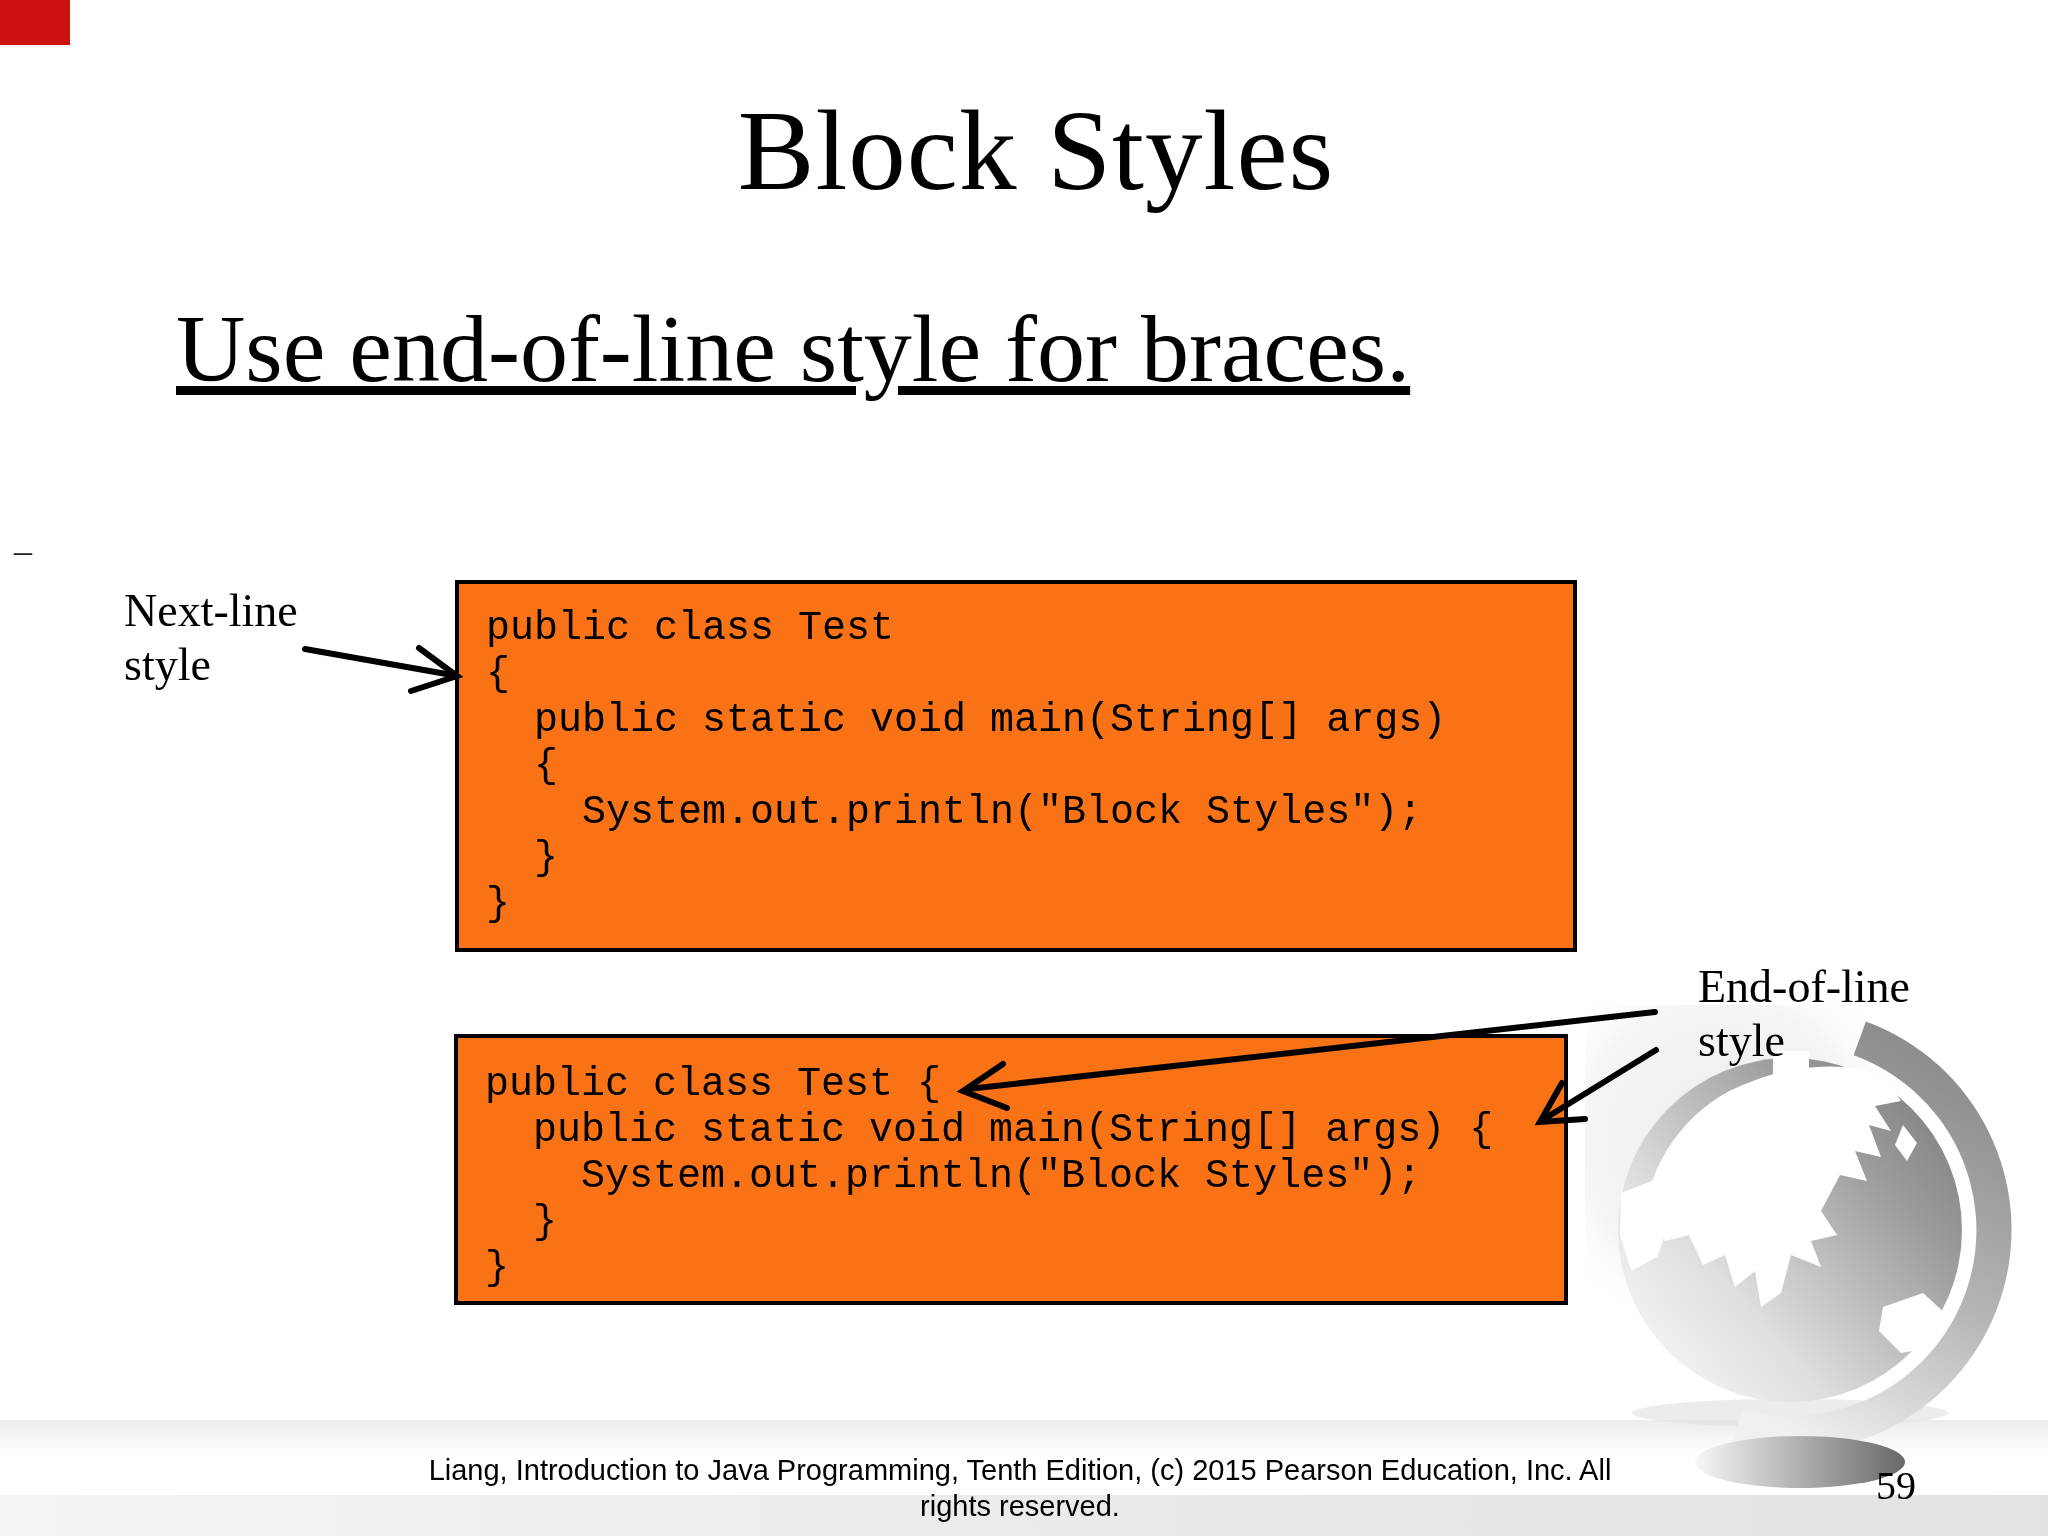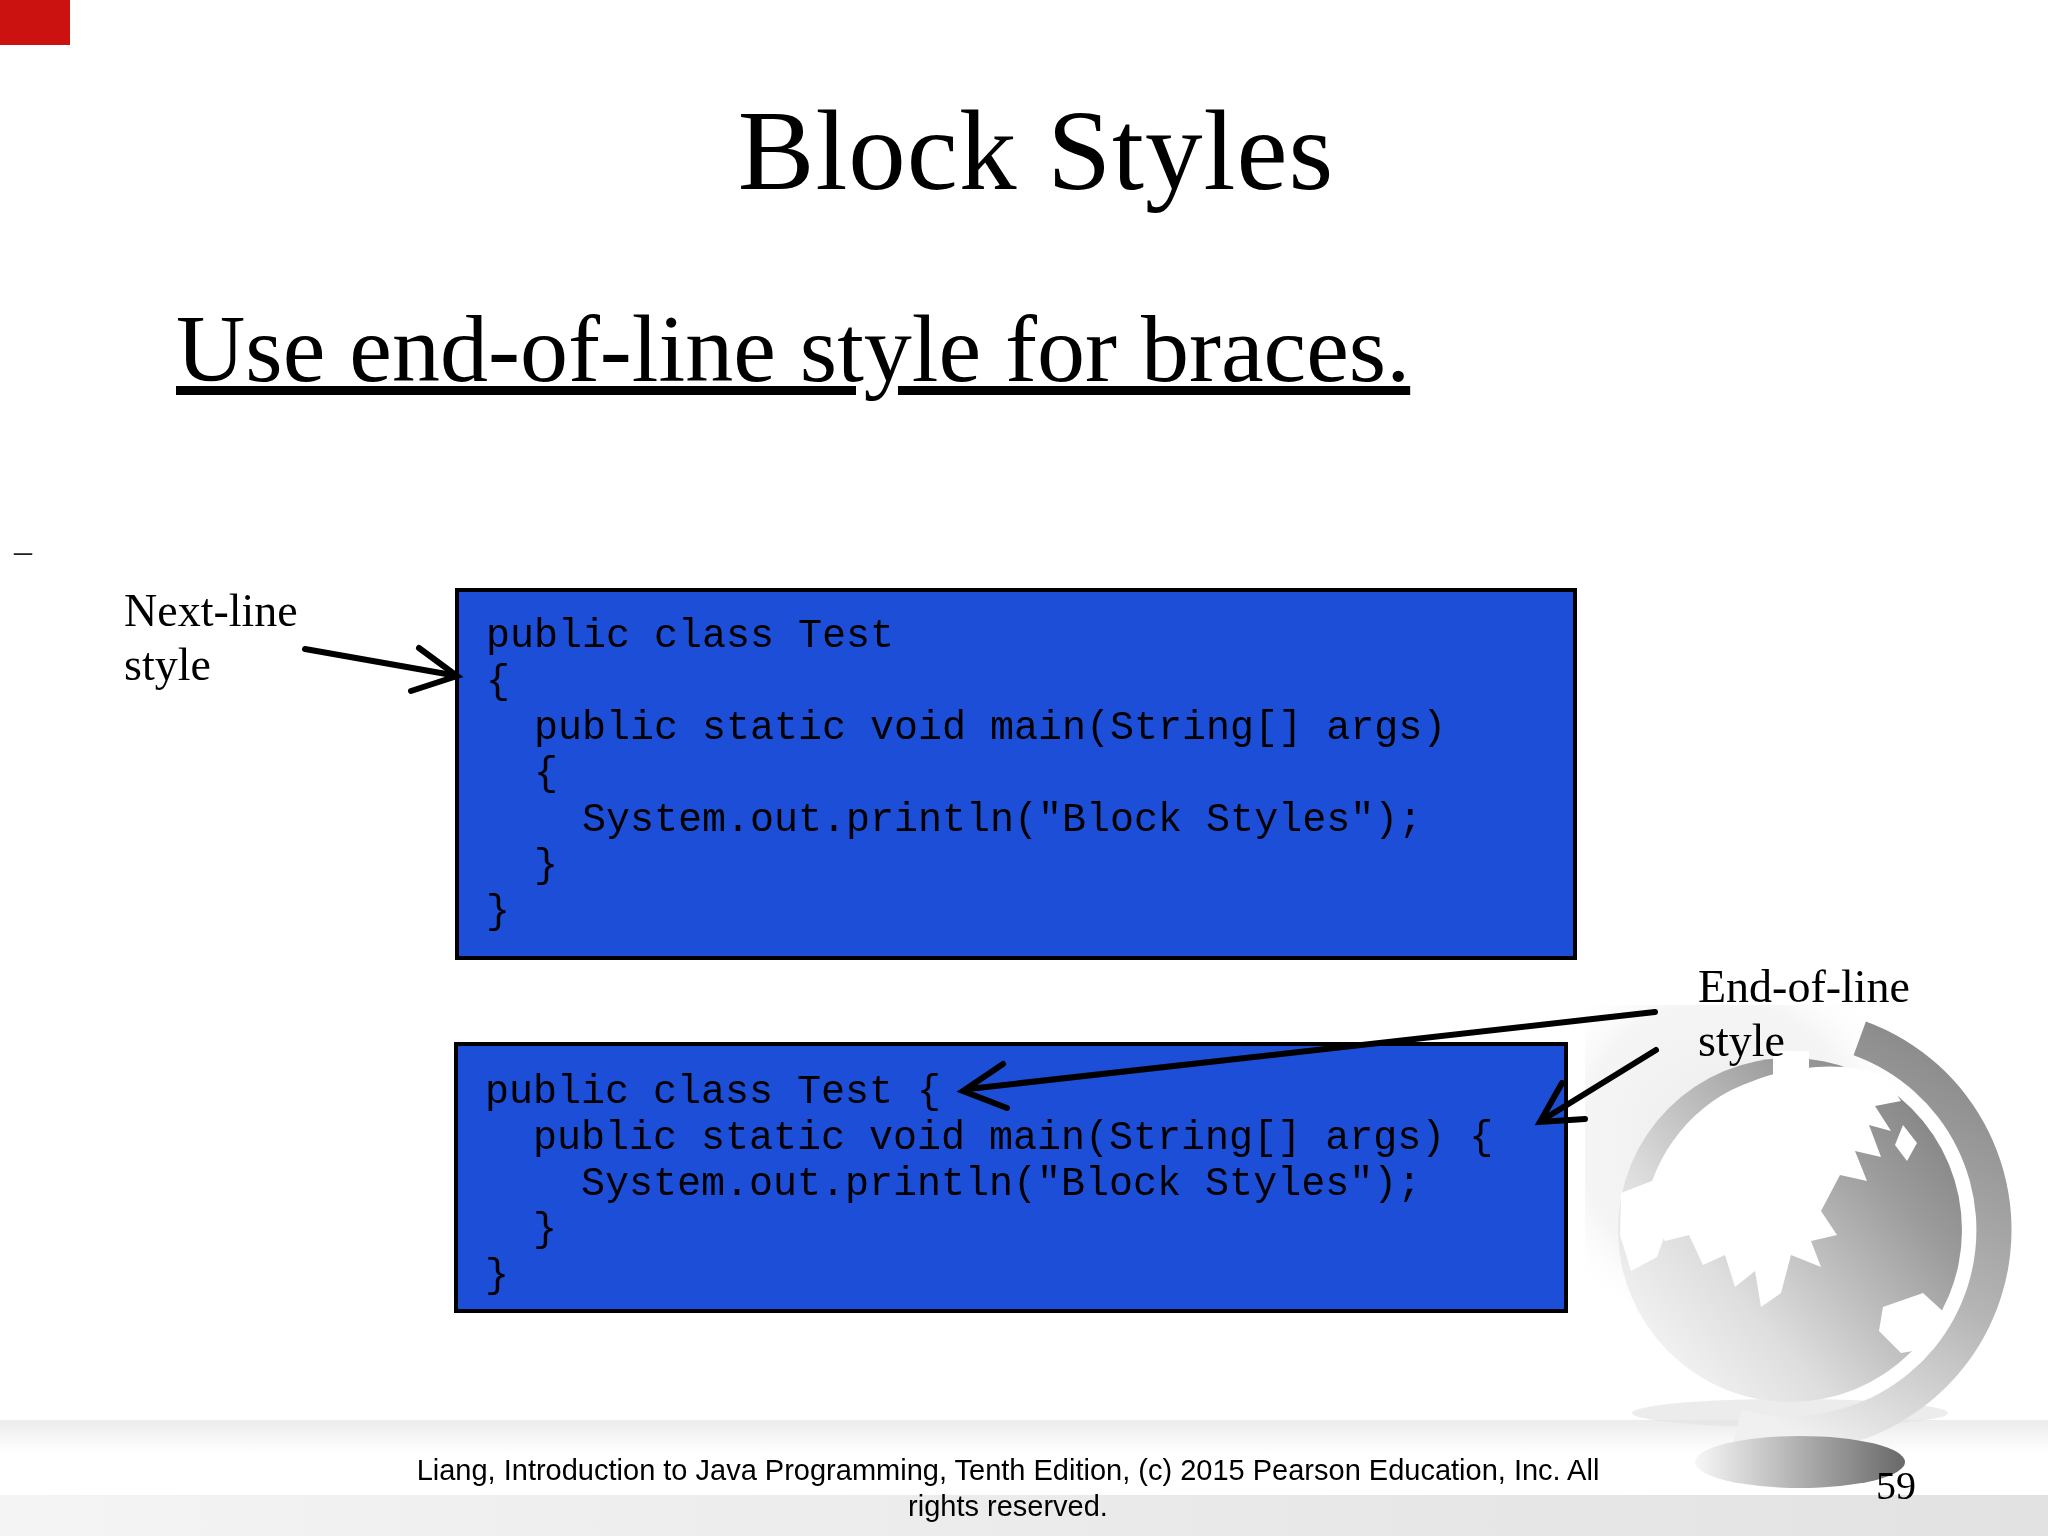--- a/index.html
+++ b/index.html
@@ -25,39 +25,39 @@
     left:0;top:88px;width:2048px;text-align:center;
     font-size:115px;line-height:1.1;letter-spacing:1px;padding-left:12px;
   }
   .subtitle{
     left:176px;top:296px;width:1500px;
     font-size:96px;line-height:1.1;text-decoration:underline;
   }
   .margin-dash{left:14px;top:530px;font-size:36px;color:#222;}
 
   .code-box{
-    border:4px solid #000;background:#1d4ed8;box-sizing:border-box;margin-top:8px;
+    border:4px solid #000;background:#f97316;box-sizing:border-box;
   }
   .code-box pre{
     margin:0;font-family:"Liberation Mono","DejaVu Sans Mono",monospace;
     font-size:40px;line-height:46px;white-space:pre;
   }
   .box-top{left:455px;top:580px;width:1122px;height:372px;}
   .box-top pre{padding:22px 0 0 27px;}
   .box-bottom{left:454px;top:1034px;width:1114px;height:271px;}
   .box-bottom pre{padding:24px 0 0 27px;}
 
   .pointer-label{
     font-size:46px;line-height:54px;white-space:pre-line;
   }
   .label-next{left:124px;top:584px;width:320px;}
   .label-end{left:1674px;top:960px;width:330px;margin-left:24px;}
 
   .footer{
-    left:378px;top:1452px;width:1260px;text-align:center;
+    left:390px;top:1452px;width:1260px;text-align:center;
     font-family:"Liberation Sans", sans-serif;font-size:29px;line-height:36px;
   }
   .page-number{left:1828px;top:1462px;font-size:40px;margin-left:48px;}
 
   svg{display:block;}
   .overlay{left:0;top:0;width:2048px;height:1536px;pointer-events:none;}
   .globe{left:1585px;top:1005px;width:460px;height:500px;}
 </style>
 </head>
 <body>

